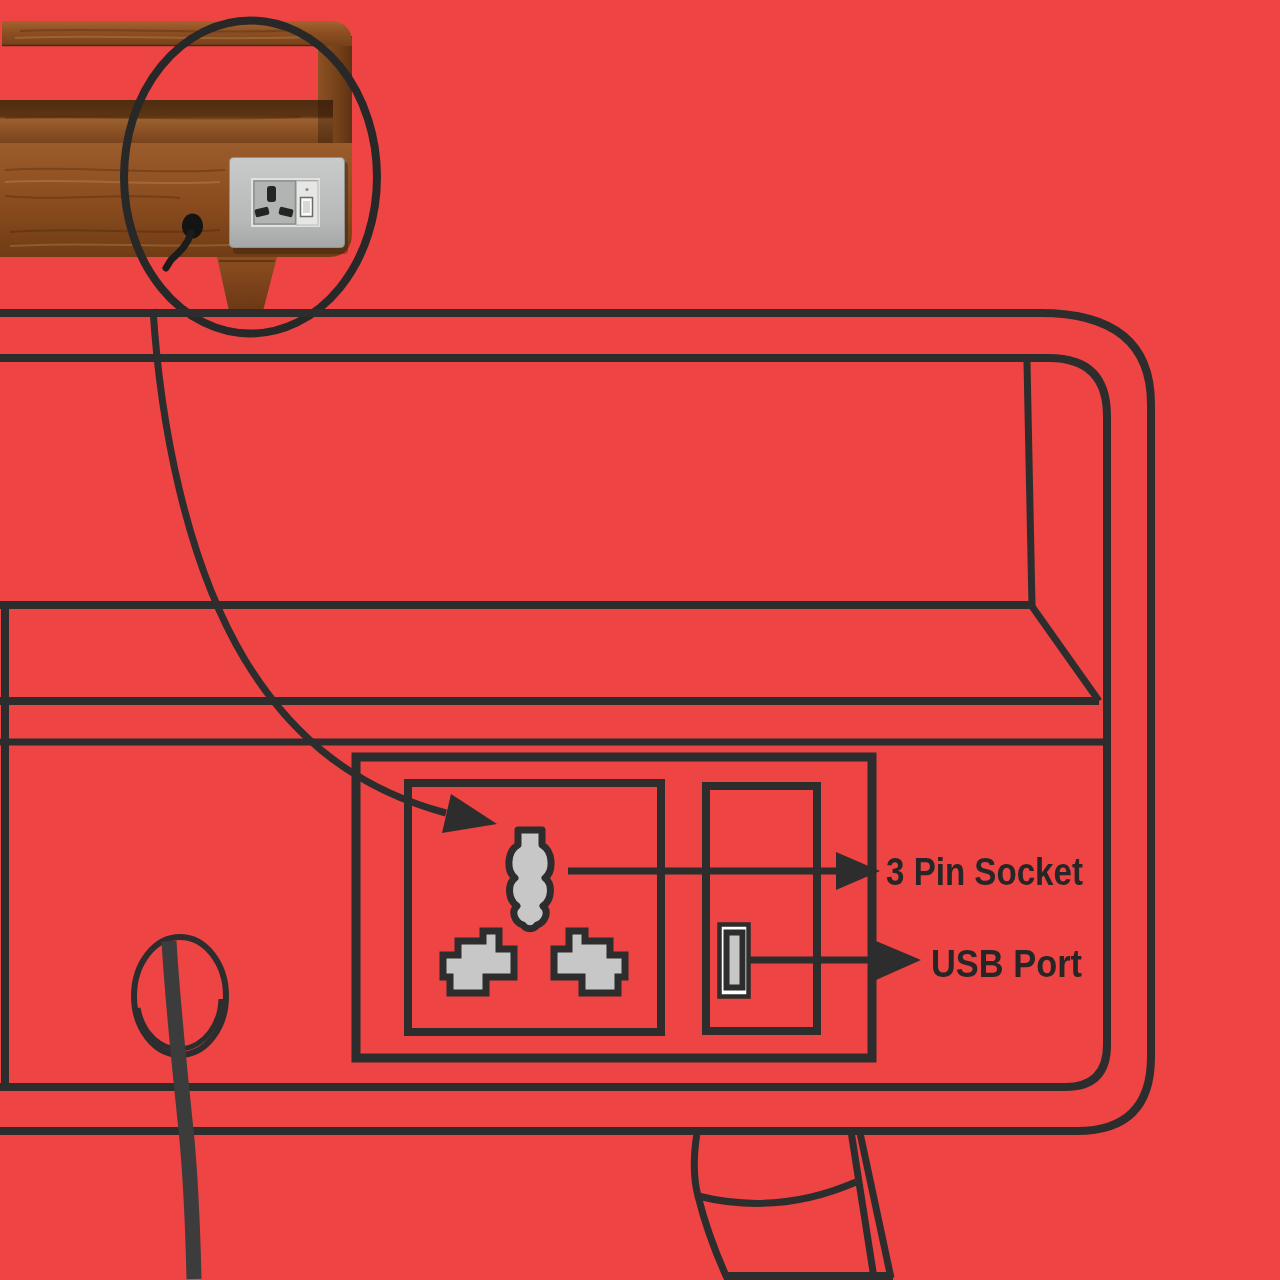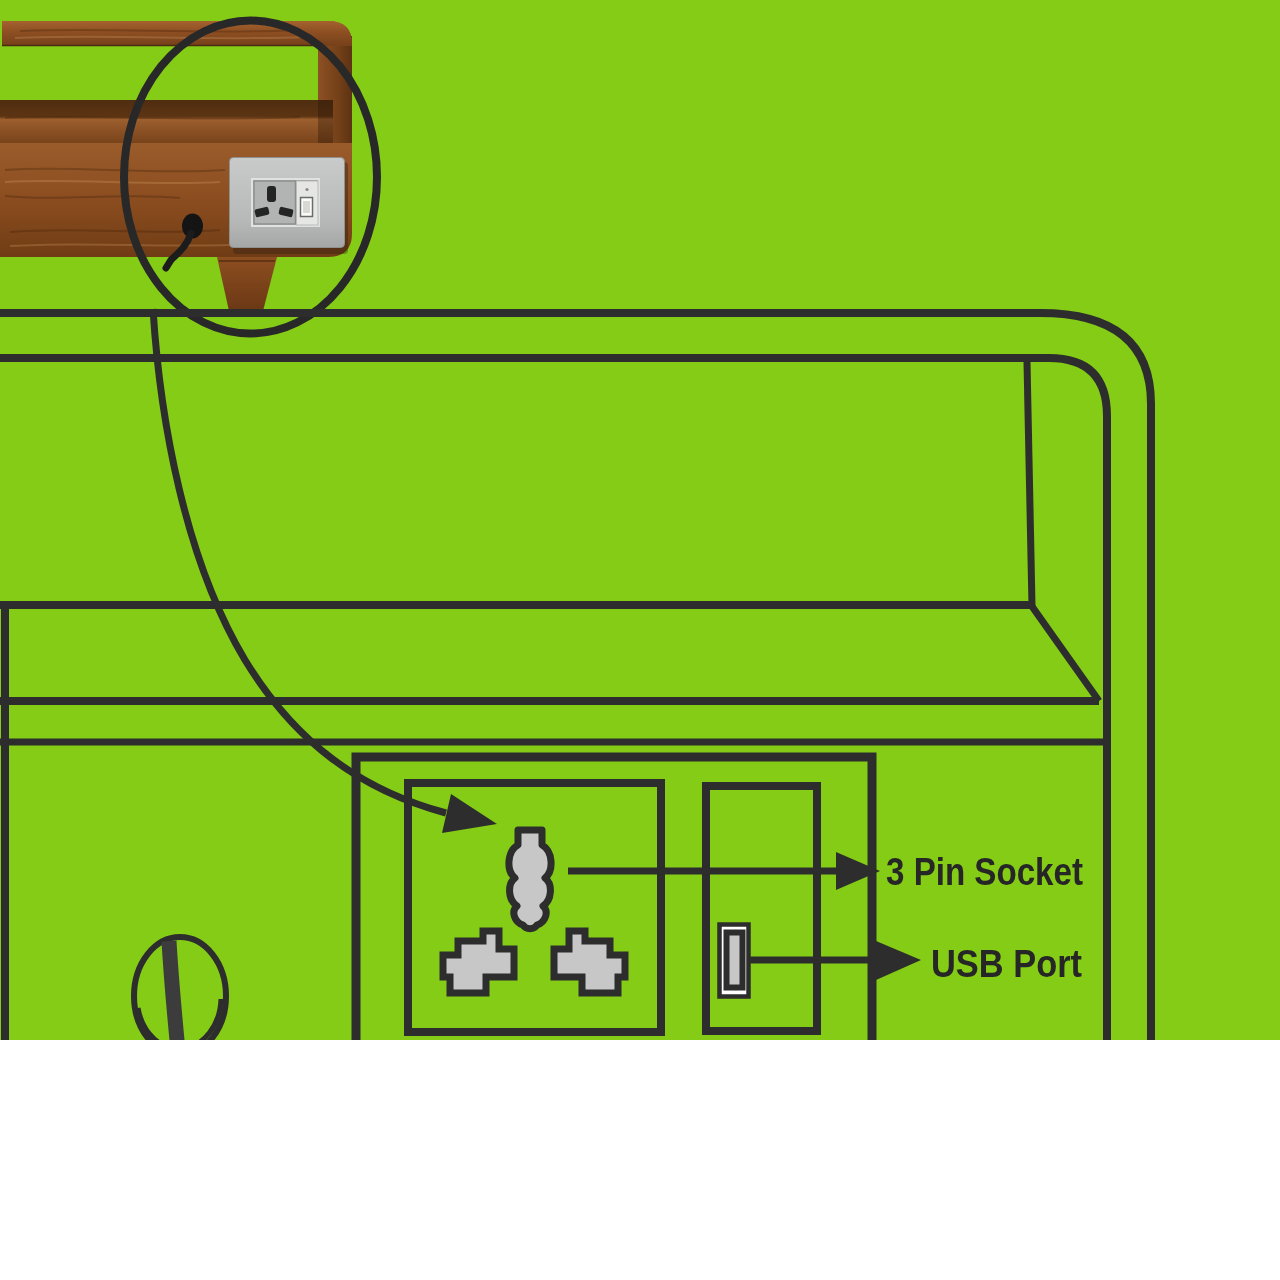--- a/index.html
+++ b/index.html
@@ -1,16 +1,16 @@
 <!DOCTYPE html>
 <html><head>
 <meta charset="utf-8">
 <style>
   html,body{margin:0;padding:0;background:#ffffff;}
-  .canvas{position:relative;width:1280px;height:1040px;background:#84cc16;overflow:hidden;
+  .canvas{position:relative;width:1280px;height:1280px;background:#ef4444;overflow:hidden;
           font-family:"Liberation Sans", sans-serif;}
   svg{position:absolute;left:0;top:0;}
   text.callout{font-family:"Liberation Sans", sans-serif;font-weight:bold;font-size:38px;fill:#262626;}
 </style>
 </head>
 <body>
 
 <div class="canvas">
 <svg width="1280" height="1280" viewBox="0 0 1280 1280">
   <defs>

